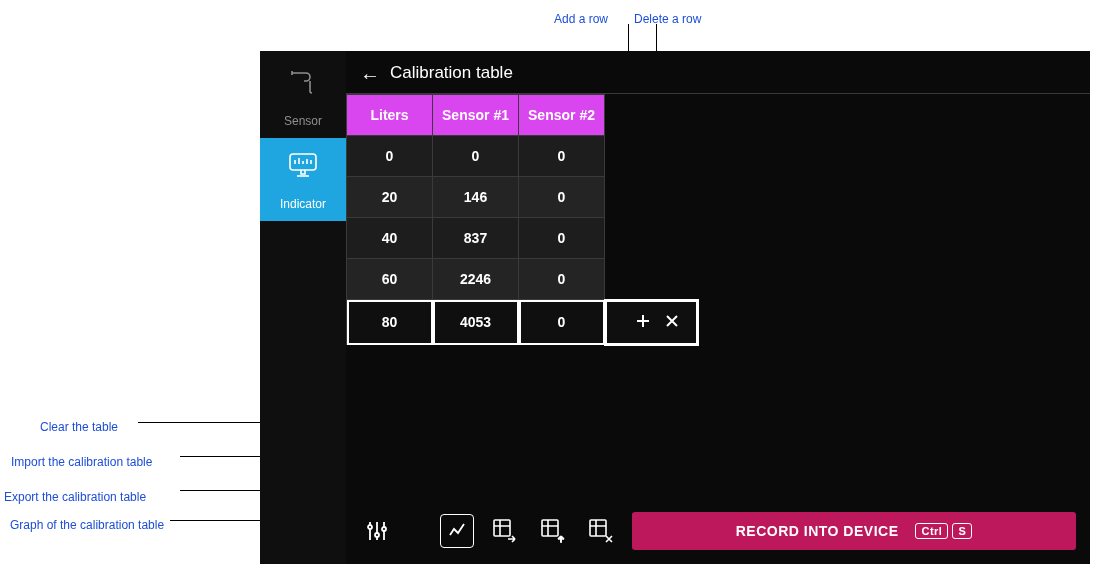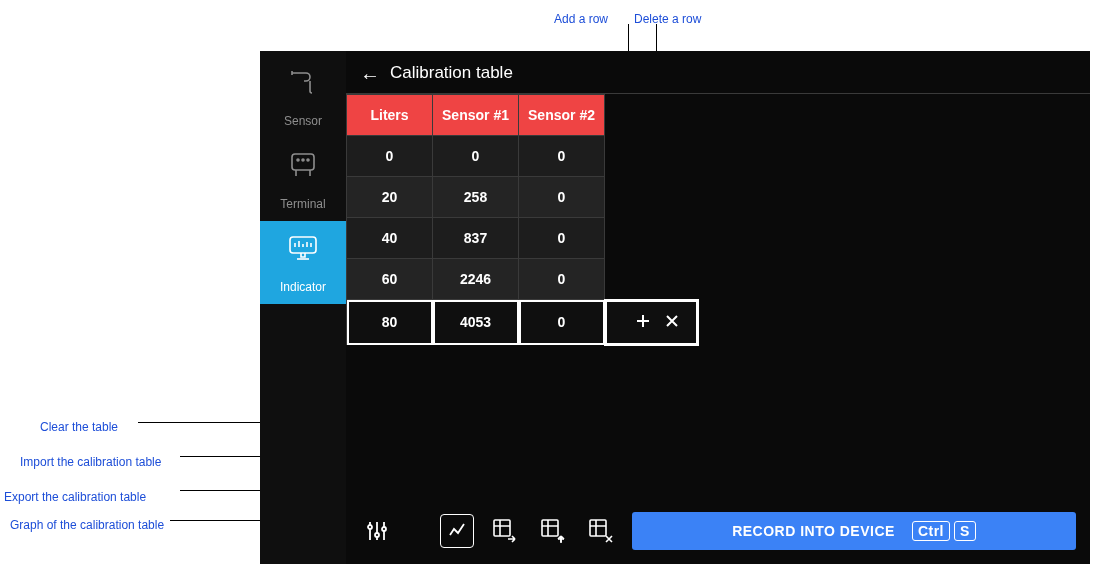--- a/index.html
+++ b/index.html
@@ -79,21 +79,21 @@
 
   .table-wrap {
     padding: 0 0 0 0;
   }
   table.calib {
     border-collapse: collapse;
     color: #fff;
     font-size: 14px;
   }
   table.calib th {
-    background: #ef4444;
+    background: #d946ef;
     color: #fff;
     font-weight: 600;
     padding: 12px 5px;
     border: 1px solid #3a3a3a;
     text-align: center;
     min-width: 86px;
   }
   table.calib td {
     background: #1d1d1d;
     color: #fff;
@@ -138,21 +138,21 @@
     cursor: pointer;
     color: #fff;
   }
   .btm-icon.boxed {
     border: 1.5px solid #fff;
     border-radius: 4px;
   }
   .gap { width: 18px; }
   .record-btn {
     flex: 1;
-    background: #3b82f6;
+    background: #be185d;
     color: #fff;
     font-weight: 700;
     font-size: 14px;
     letter-spacing: 0.5px;
     border: none;
     border-radius: 3px;
     height: 38px;
     display: flex;
     align-items: center;
     justify-content: center;
@@ -160,21 +160,21 @@
     cursor: pointer;
   }
   .kbd {
     display: inline-flex;
     gap: 4px;
   }
   .kbd span {
     border: 1.5px solid #fff;
     border-radius: 3px;
     padding: 1px 5px;
-    font-size: 14px;
+    font-size: 11px;
     font-weight: 700;
   }
 
   
   .callout {
     position: absolute;
     font-size: 12px;
     color: #1d4ed8;
     white-space: nowrap;
     margin-top: 8px;
@@ -191,21 +191,21 @@
 
 <div class="callout" style="left:554px; top:4px;">Add a row</div>
 <div class="callout" style="left:634px; top:4px;">Delete a row</div>
 
 <div class="leader v" style="left:628px; top:24px; height:314px;"></div>
 <div class="leader h" style="left:628px; top:338px; width:12px;"></div>
 <div class="leader v" style="left:656px; top:24px; height:314px;"></div>
 <div class="leader h" style="left:656px; top:338px; width:14px;"></div>
 
 <div class="callout" style="left:40px; top:412px;">Clear the table</div>
-<div class="callout" style="left:20px; top:447px;">Import the calibration table</div>
+<div class="callout" style="left:11px; top:447px;">Import the calibration table</div>
 <div class="callout" style="left:4px; top:482px;">Export the calibration table</div>
 <div class="callout" style="left:10px; top:510px; white-space:normal; width:170px; line-height:1.25;">Graph of the calibration table</div>
 
 <div class="leader h" style="left:138px; top:422px; width:130px;"></div>
 <div class="leader v" style="left:540px; top:422px; height:100px;"></div>
 <div class="leader h" style="left:268px; top:422px; width:272px;"></div>
 
 <div class="leader h" style="left:180px; top:456px; width:310px;"></div>
 <div class="leader v" style="left:490px; top:456px; height:66px;"></div>
 
@@ -220,30 +220,20 @@
     <div class="sidebar">
       <div class="side-item">
         <svg width="34" height="34" viewBox="0 0 34 34" fill="none" stroke="currentColor" stroke-width="1.6">
           <path d="M6 10 h14 a4 4 0 0 1 4 4 v0 a4 4 0 0 1 -4 4 h-2"></path>
           <path d="M6 8 v4"></path>
           <path d="M24 18 v10"></path>
           <path d="M24 28 q0 2 2 2"></path>
         </svg>
         <span class="side-label">Sensor</span>
       </div>
-      <div class="side-item">
-        <svg width="34" height="30" viewBox="0 0 34 30" fill="none" stroke="currentColor" stroke-width="1.6">
-          <rect x="6" y="4" width="22" height="16" rx="3"></rect>
-          <circle cx="12" cy="10" r="1" fill="currentColor"></circle>
-          <circle cx="17" cy="10" r="1" fill="currentColor"></circle>
-          <circle cx="22" cy="10" r="1" fill="currentColor"></circle>
-          <path d="M10 20 v6 M24 20 v6"></path>
-        </svg>
-        <span class="side-label">Terminal</span>
-      </div>
       <div class="side-item active">
         <svg width="36" height="30" viewBox="0 0 36 30" fill="none" stroke="currentColor" stroke-width="1.6">
           <rect x="5" y="4" width="26" height="16" rx="3"></rect>
           <path d="M10 14 v-4 M14 14 v-6 M18 14 v-3 M22 14 v-5 M26 14 v-4"></path>
           <path d="M16 20 v4 h4 v-4"></path>
           <path d="M12 26 h12"></path>
         </svg>
         <span class="side-label">Indicator</span>
       </div>
     </div>
@@ -264,21 +254,21 @@
             </tr>
           </thead>
           <tbody>
             <tr>
               <td>0</td>
               <td>0</td>
               <td>0</td>
             </tr>
             <tr class="alt">
               <td>20</td>
-              <td>258</td>
+              <td>146</td>
               <td>0</td>
             </tr>
             <tr>
               <td>40</td>
               <td>837</td>
               <td>0</td>
             </tr>
             <tr class="alt">
               <td>60</td>
               <td>2246</td>

